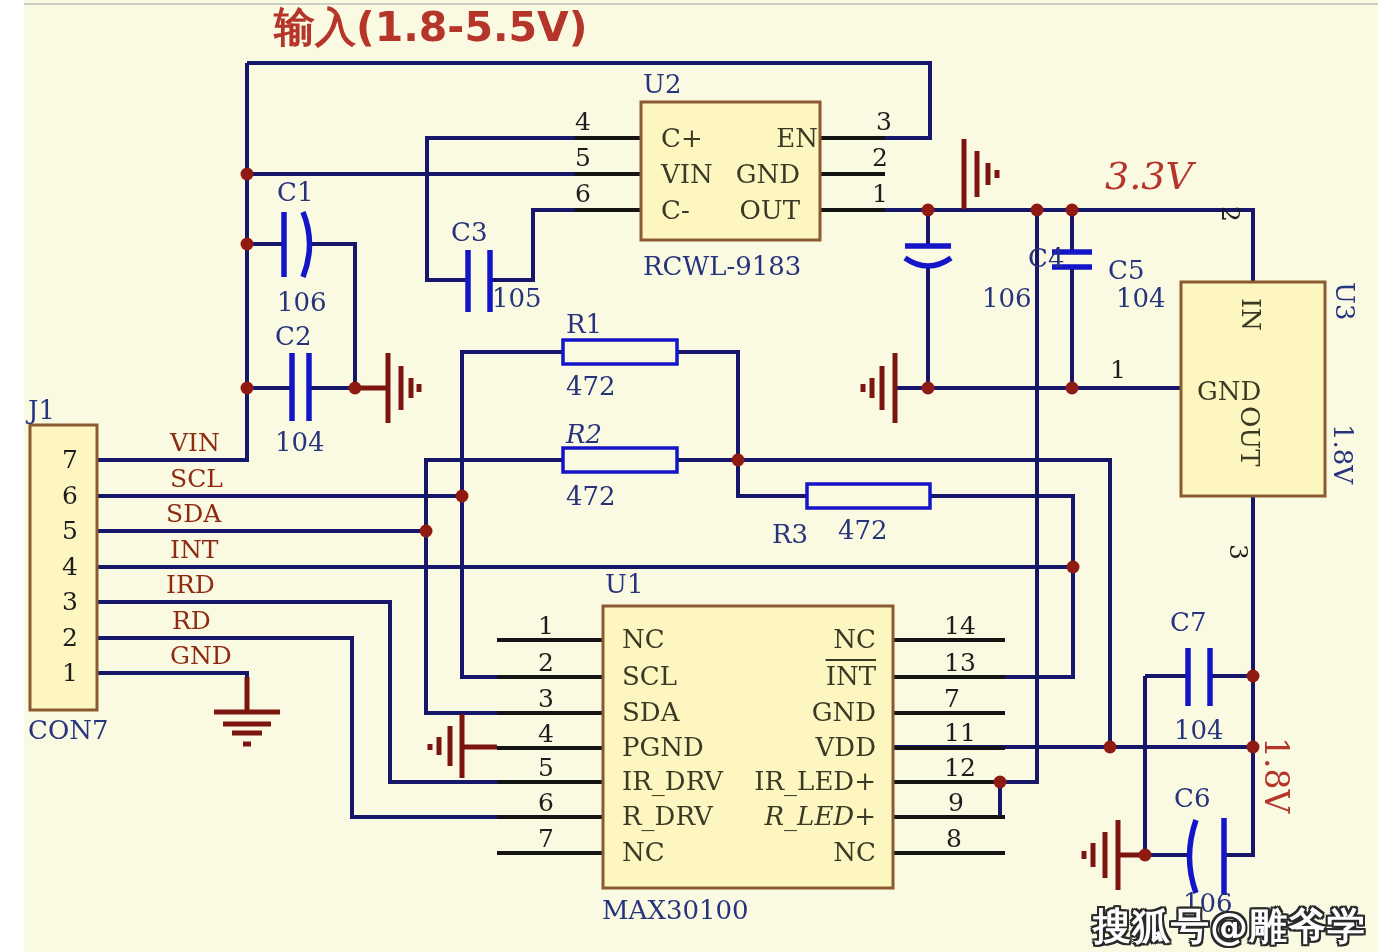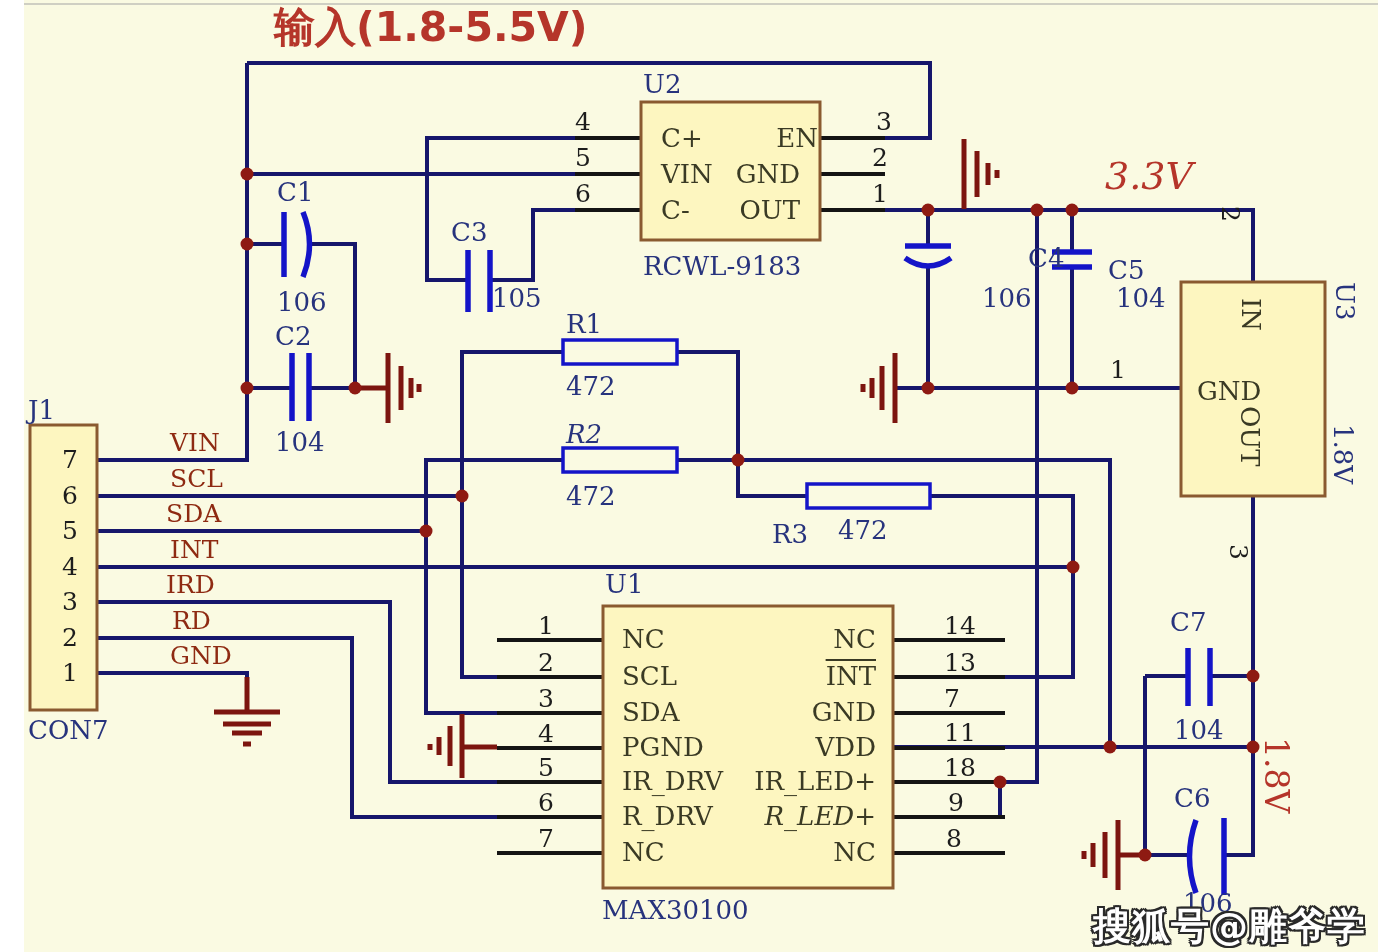--- a/index.html
+++ b/index.html
@@ -251,21 +251,21 @@
   <span class="t pn" style="left:538px;top:649px;">2</span>
   <span class="t pn" style="left:538px;top:685px;">3</span>
   <span class="t pn" style="left:538px;top:720px;">4</span>
   <span class="t pn" style="left:538px;top:754px;">5</span>
   <span class="t pn" style="left:538px;top:789px;">6</span>
   <span class="t pn" style="left:538px;top:825px;">7</span>
   <span class="t pn" style="left:944px;top:612px;">14</span>
   <span class="t pn" style="left:944px;top:649px;">13</span>
   <span class="t pn" style="left:944px;top:685px;">7</span>
   <span class="t pn" style="left:944px;top:719px;">11</span>
-  <span class="t pn" style="left:944px;top:754px;">18</span>
+  <span class="t pn" style="left:944px;top:754px;">12</span>
   <span class="t pn" style="left:948px;top:789px;">9</span>
   <span class="t pn" style="left:946px;top:825px;">8</span>
   <span class="t name" style="left:622px;top:625px;">NC</span>
   <span class="t name" style="left:622px;top:662px;">SCL</span>
   <span class="t name" style="left:622px;top:698px;">SDA</span>
   <span class="t name" style="left:622px;top:733px;">PGND</span>
   <span class="t name" style="left:622px;top:767px;">IR_DRV</span>
   <span class="t name" style="left:622px;top:802px;">R_DRV</span>
   <span class="t name" style="left:622px;top:838px;">NC</span>
   <span class="t name" style="right:502px;top:625px;">NC</span>

